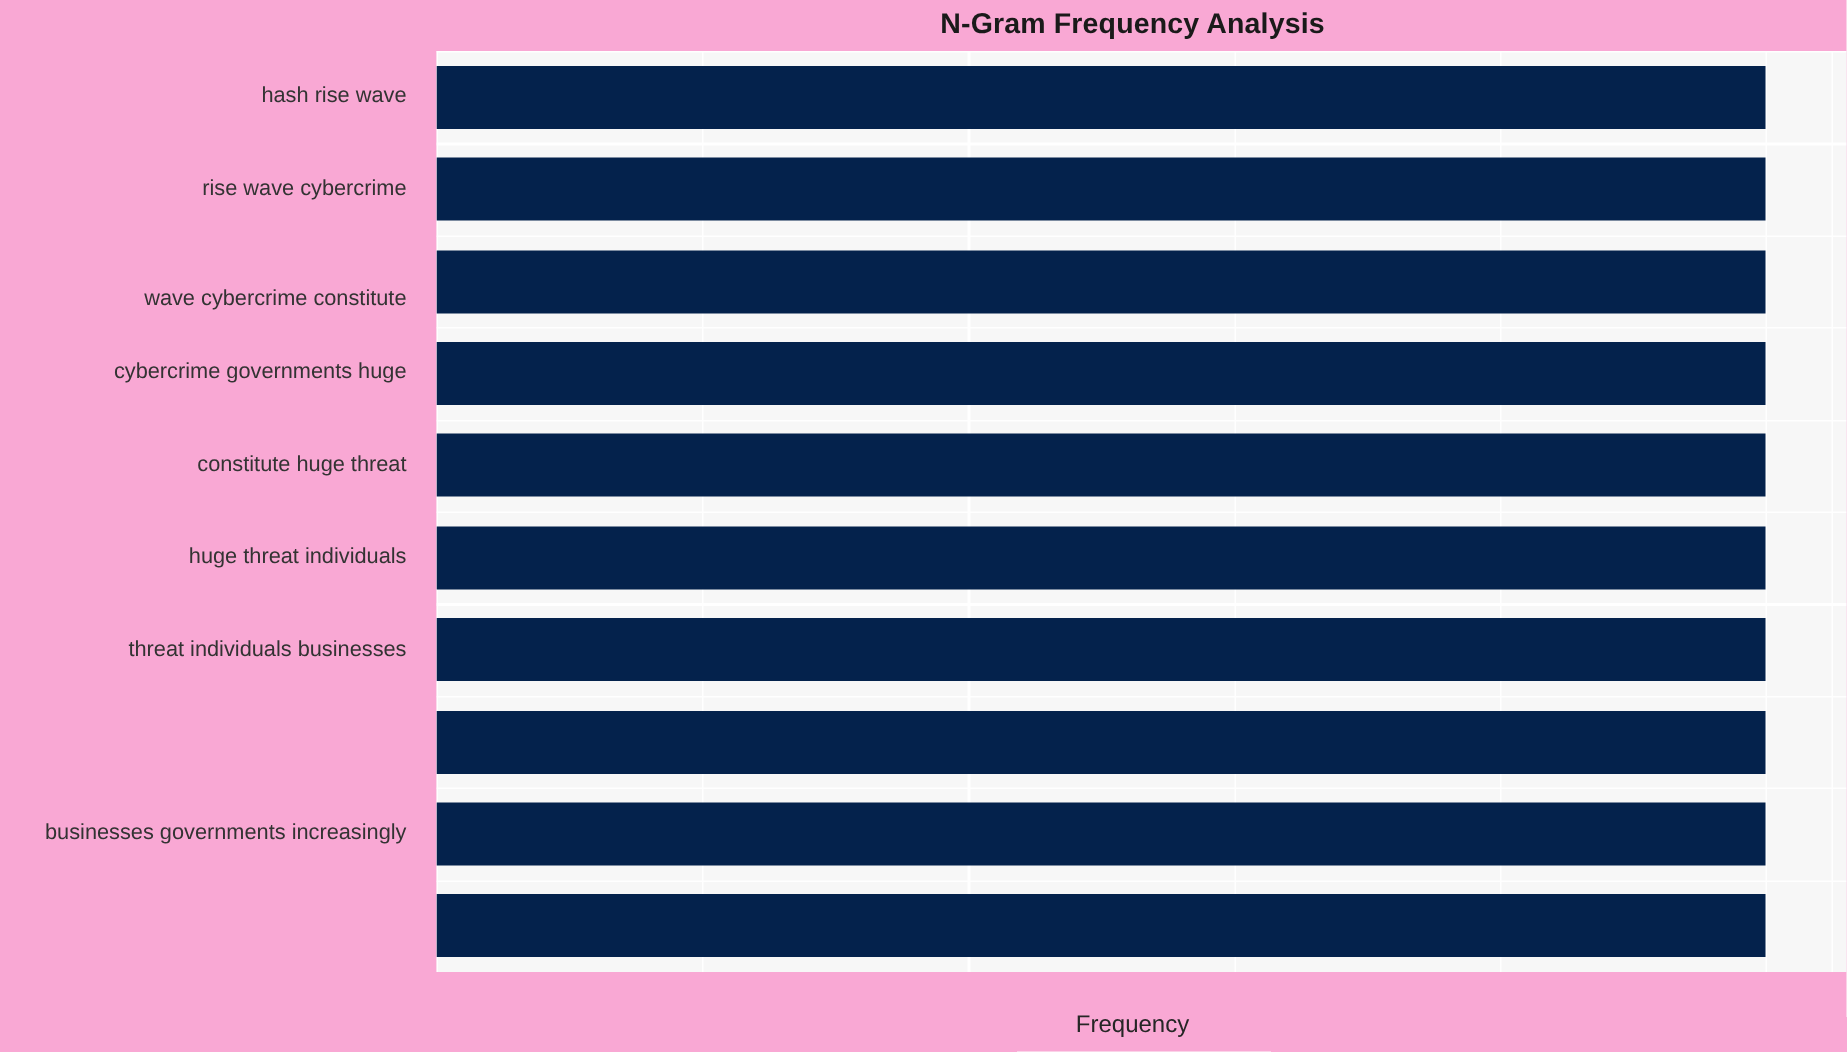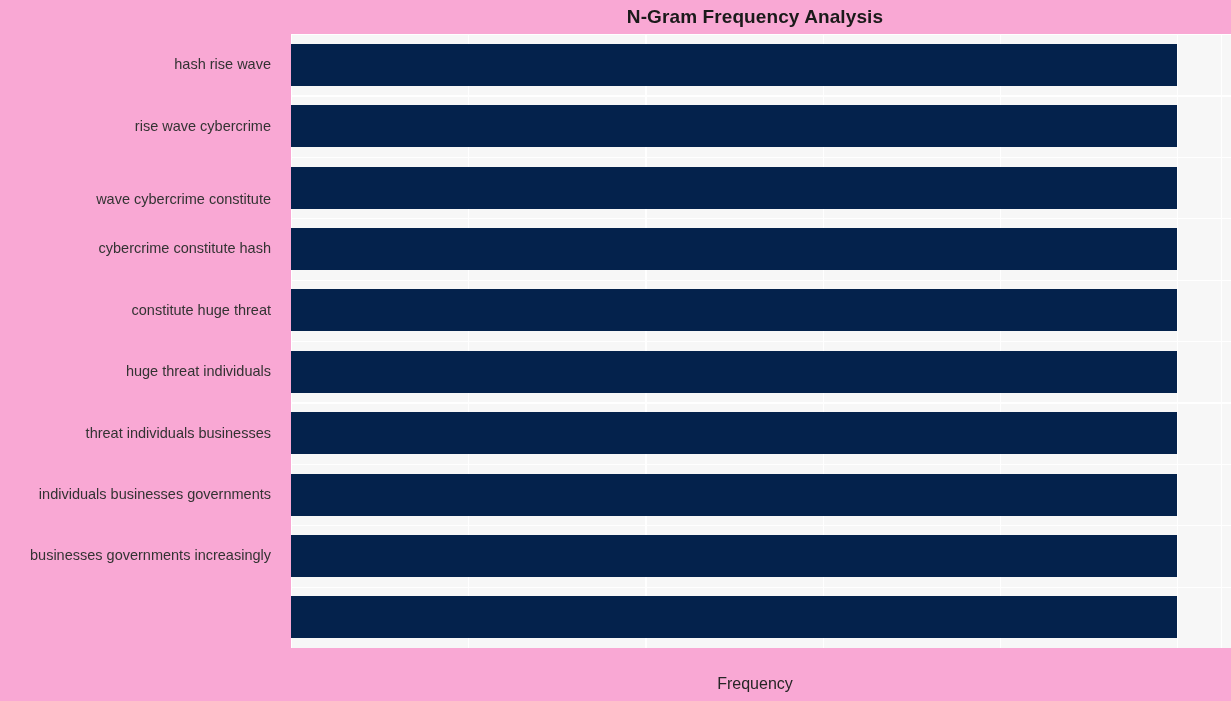--- a/index.html
+++ b/index.html
@@ -158,24 +158,23 @@
         <div class="bar" title="individuals businesses governments: 1" style="top: 439.5px; height: 42px; width: 886px; background: rgb(4, 34, 76);"></div>
         <div class="bar" title="businesses governments increasingly: 1" style="top: 500.9px; height: 42px; width: 886px; background: rgb(4, 34, 76);"></div>
         <div class="bar" title="governments increasingly digitalise: 1" style="top: 562.3px; height: 42px; width: 886px; background: rgb(4, 34, 76);"></div>
       </div>
   </div>
 
   <div id="y-labels">
       <div class="y-label" style="top: 22.2px;">hash rise wave</div>
       <div class="y-label" style="top: 83.6px;">rise wave cybercrime</div>
       <div class="y-label" style="top: 157px;">wave cybercrime constitute</div>
-      <div class="y-label" style="top: 206.4px;">cybercrime constitute hash</div>
+      <div class="y-label" style="top: 206.4px;">cybercrime governments huge</div>
       <div class="y-label" style="top: 267.8px;">constitute huge threat</div>
       <div class="y-label" style="top: 329.2px;">huge threat individuals</div>
       <div class="y-label" style="top: 390.6px;">threat individuals businesses</div>
-      <div class="y-label" style="top: 452px;">individuals businesses governments</div>
       <div class="y-label" style="top: 513.4px;">businesses governments increasingly</div>
     </div>
 
 
   <div id="x-axis-label">Frequency</div>
 
 </div>
 
 </body></html>

